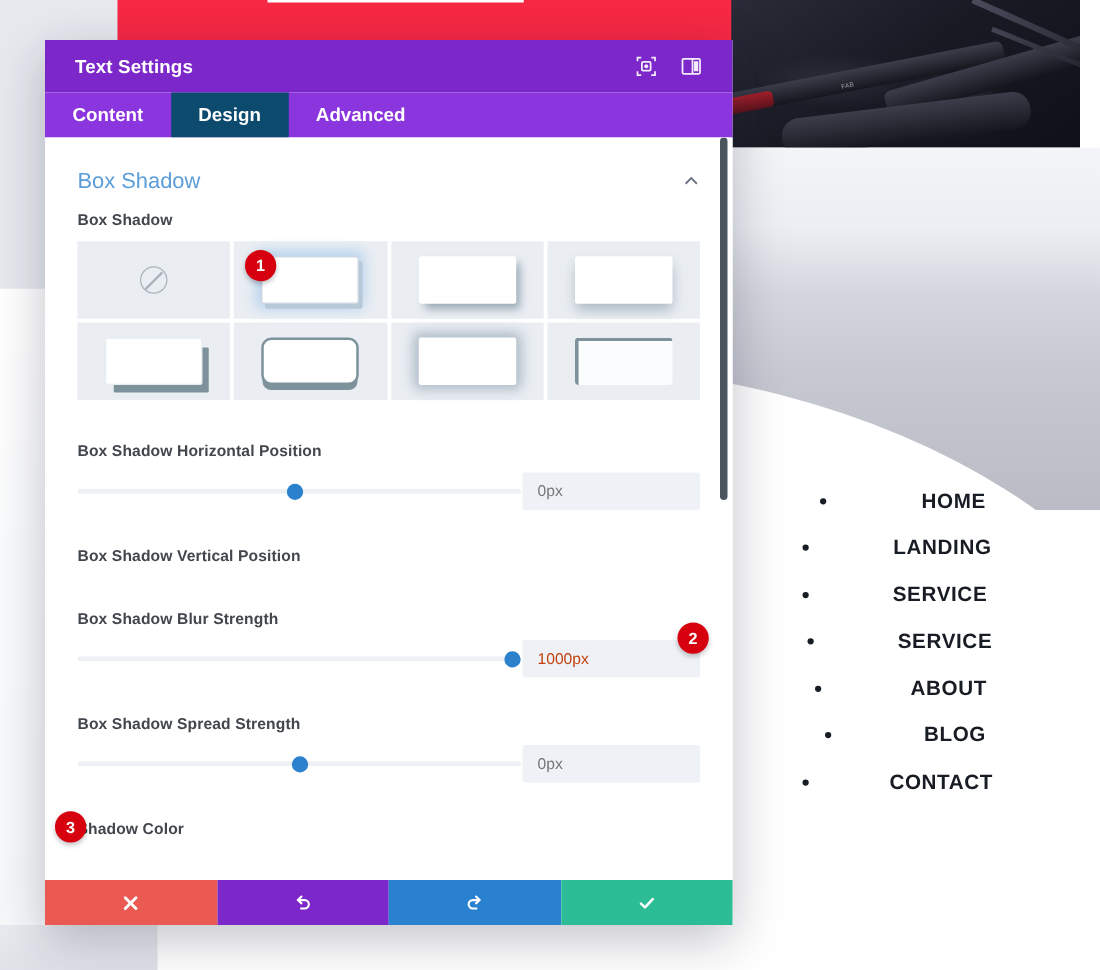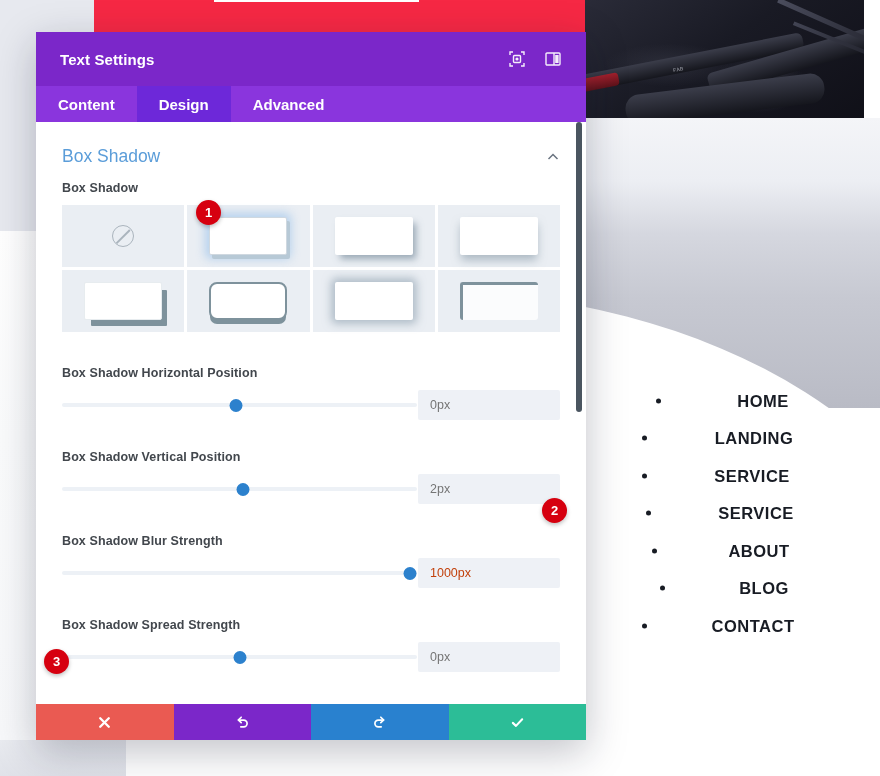--- a/index.html
+++ b/index.html
@@ -119,41 +119,41 @@
 
   
   #modal {
     position: absolute; left: 36px; top: 32px; width: 550px; height: 708px;
     background: #ffffff;
     box-shadow: 0 12px 38px rgba(20,25,45,.26);
     display: flex; flex-direction: column;
     border-radius: 0;
   }
   .modal-header {
-    height: 54px; background: #7b27c9;
+    height: 42px; background: #7b27c9;
     display: flex; align-items: center; padding: 0 24px;
     flex: 0 0 auto;
   }
   .modal-title {
     color: #ffffff; font-size: 15px; font-weight: 700; letter-spacing: .1px;
     flex: 1 1 auto;
   }
   .hdr-icons { display: flex; gap: 18px; align-items: center; }
   .hdr-icon { width: 18px; height: 18px; opacity: .92; cursor: pointer; }
 
   .modal-tabs {
     height: 36px; background: #8a35dd; display: flex; flex: 0 0 auto;
   }
   .tab {
     padding: 0 22px; height: 100%;
     display: flex; align-items: center; justify-content: center;
     color: #ffffff; font-size: 15px; font-weight: 600; cursor: pointer;
     white-space: nowrap;
   }
-  .tab.active { background: #6d28d9; }
+  .tab.active { background: #0c4a6e; }
 
   .modal-body {
     flex: 1 1 auto; position: relative; overflow: hidden; background: #fff;
   }
   .modal-scroll { position: absolute; inset: 0; overflow: hidden; }
 
   .section-head {
     display: flex; align-items: center; justify-content: space-between;
     padding: 24px 26px 14px 26px;
   }
@@ -394,27 +394,20 @@
             <div class="knob" style="left:49%"></div>
           </div>
           <input class="num-input" type="text" readonly="" placeholder="0px" style="">
         </div>
       </div>
 
       <div class="field-gap"></div>
 
       <div class="field">
         <div class="field-label">Box Shadow Vertical Position</div>
-        <div class="slider-row">
-          <div class="slider">
-            <div class="track"></div>
-            <div class="knob" style="left:51%"></div>
-          </div>
-          <input class="num-input" type="text" readonly="" placeholder="2px" style="">
-        </div>
       </div>
 
       <div class="field-gap"></div>
 
       <div class="field">
         <div class="field-label">Box Shadow Blur Strength</div>
         <div class="slider-row">
           <div class="slider">
             <div class="track"></div>
             <div class="knob" style="left:98%"></div>

